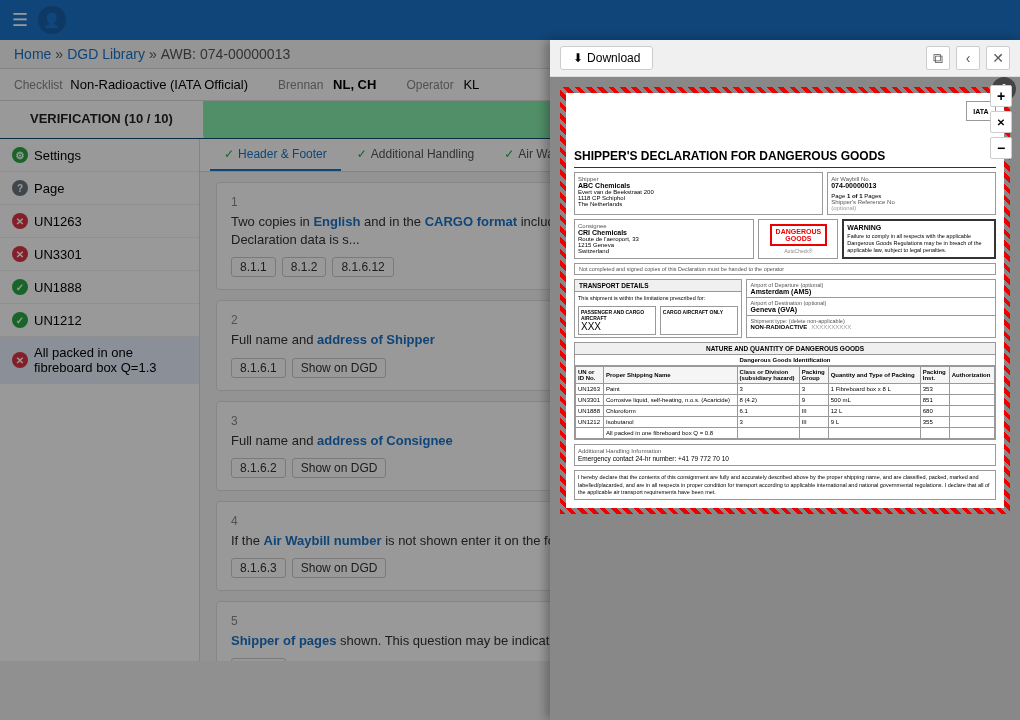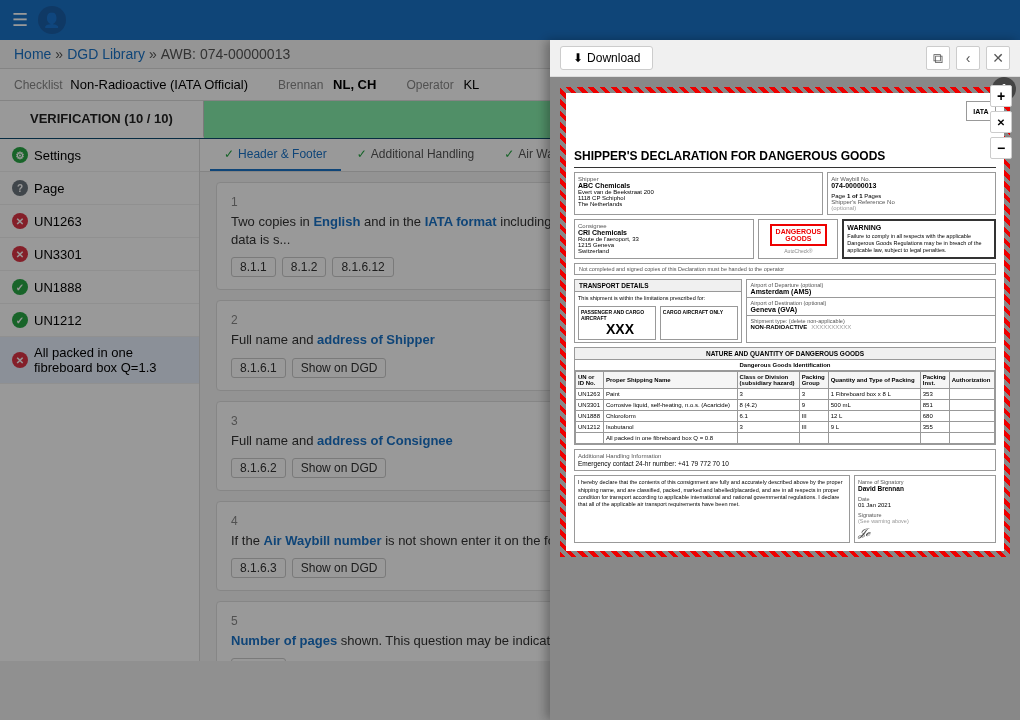--- a/index.html
+++ b/index.html
@@ -361,21 +361,21 @@
         <span class="check">✓</span>
         <span>Air Waybill</span>
       </div>
     </div>
 
     <div class="checklist-items">
 
       <div class="check-item">
         <div class="check-item-num">1</div>
         <div class="check-item-text">
-          Two copies in <span class="highlight">English</span> and in the <span class="highlight">IATA format</span> including the air cer... not applicable "N/A" only when the Shipper's Declaration data is s...
+          Two copies in <span class="highlight">English</span> and in the <span class="highlight">CARGO format</span> including the air cer... not applicable "N/A" only when the Shipper's Declaration data is s...
         </div>
         <div class="badges">
           <span class="badge">8.1.1</span>
           <span class="badge">8.1.2</span>
           <span class="badge">8.1.6.12</span>
         </div>
       </div>
 
       <div class="check-item">
         <div class="check-item-num">2</div>
@@ -406,21 +406,21 @@
         </div>
         <div class="badges">
           <span class="badge">8.1.6.3</span>
           <span class="badge show-dgd">Show on DGD</span>
         </div>
       </div>
 
       <div class="check-item">
         <div class="check-item-num">5</div>
         <div class="check-item-text">
-          <span class="highlight">Number of pages</span> shown. This question may be indicated as not a... data is submitted electronically
+          <span class="highlight">Shipper of pages</span> shown. This question may be indicated as not a... data is submitted electronically
         </div>
         <div class="badges">
           <span class="badge">8.1.6.4</span>
         </div>
       </div>
 
     </div>
   </div>
 
   <div class="side-buttons">
@@ -506,21 +506,21 @@
 
               <div style="border:1px solid #999; padding:2px 4px; font-size:5.5px; margin-bottom:4px; color:#555;">Not completed and signed copies of this Declaration must be handed to the operator</div>
 
               <div style="display:flex; gap:4px; margin-bottom:4px;">
                 <div style="flex:1; border:1px solid #999;">
                   <div style="background:#f0f0f0; padding:2px 4px; font-size:6.5px; font-weight:bold; border-bottom:1px solid #999;">TRANSPORT DETAILS</div>
                   <div style="padding:3px; font-size:5.5px;">This shipment is within the limitations prescribed for:</div>
                   <div style="display:flex; gap:4px; padding:2px 3px;">
                     <div style="border:1px solid #999; padding:2px; font-size:5.5px; flex:1;">
                       <div style="font-weight:bold; font-size:5px;">PASSENGER AND CARGO AIRCRAFT</div>
-                      <div style="font-size:14px; font-weight:bold;margin-left:25px;">XXX</div>
+                      <div style="font-size:10px; font-weight:normal;">XXX</div>
                     </div>
                     <div style="border:1px solid #999; padding:2px; font-size:5.5px; flex:1;">
                       <div style="font-weight:bold; font-size:5px;">CARGO AIRCRAFT ONLY</div>
                     </div>
                   </div>
                 </div>
                 <div style="flex:1.5; border:1px solid #999;">
                   <div style="padding:2px 4px;">
                     <div style="font-size:5.5px; color:#555;">Airport of Departure (optional)</div>
                     <div style="font-size:7px; font-weight:bold;">Amsterdam (AMS)</div>
@@ -606,29 +606,20 @@
 
               <div style="border:1px solid #999; padding:3px; margin-bottom:4px;">
                 <div style="font-size:6px; color:#555; margin-bottom:1px;">Additional Handling Information</div>
                 <div style="font-size:6.5px;">Emergency contact 24-hr number: +41 79 772 70 10</div>
               </div>
 
               <div style="display:flex; gap:4px;">
                 <div style="flex:2; border:1px solid #999; padding:3px;">
                   <div style="font-size:5.5px; line-height:1.3;">I hereby declare that the contents of this consignment are fully and accurately described above by the proper shipping name, and are classified, packed, marked and labelled/placarded, and are in all respects in proper condition for transport according to applicable international and national governmental regulations. I declare that all of the applicable air transport requirements have been met.</div>
                 </div>
-                <div style="flex:1; border:1px solid #999; padding:3px;">
-                  <div style="font-size:5.5px; color:#555;">Name of Signatory</div>
-                  <div style="font-size:6.5px; font-weight:bold;">David Brennan</div>
-                  <div style="font-size:5.5px; color:#555; margin-top:4px;">Date</div>
-                  <div style="font-size:6px;">01 Jan 2021</div>
-                  <div style="font-size:5.5px; color:#555; margin-top:4px;">Signature</div>
-                  <div style="font-size:5.5px; color:#999;">(See warning above)</div>
-                  <div style="font-size:11px; font-style:italic; color:#555; margin-top:2px;">𝓙𝓮</div>
-                </div>
               </div>
 
             </div>
           </div>
         </div>
       </div>
 
     </div>
   </div>
 </div>

